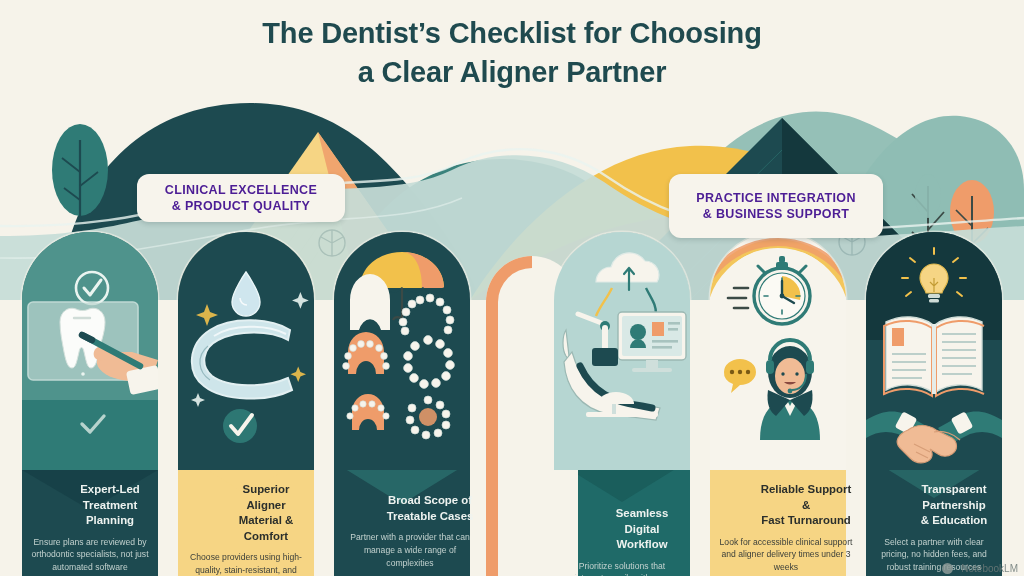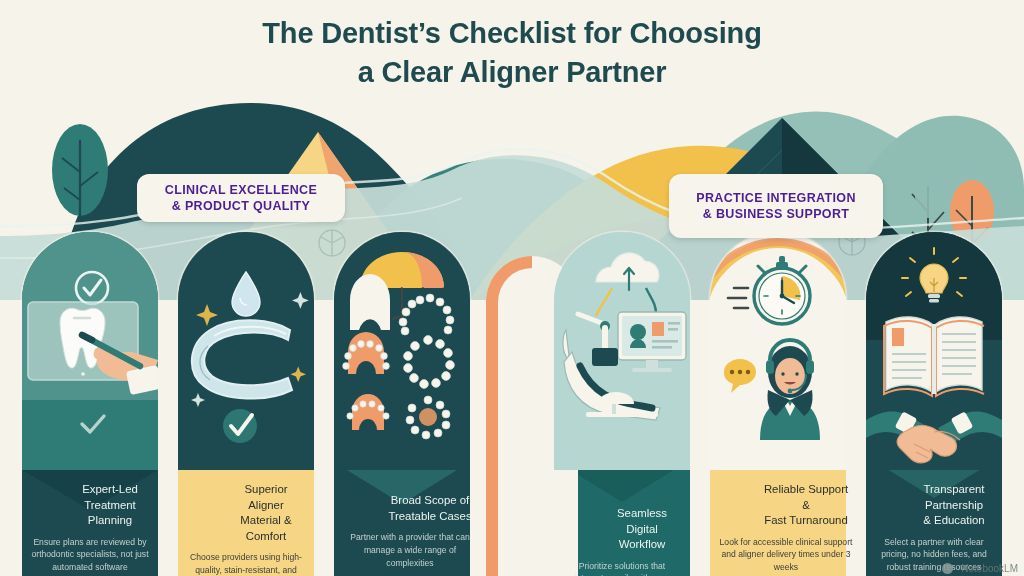--- a/index.html
+++ b/index.html
@@ -41,21 +41,21 @@
   #banner-left  { left:137px; top:174px; width:208px; height:48px; }
   #banner-right { left:669px; top:174px; width:214px; height:64px; }
 
   
   .col-text {
     position:absolute; z-index:38;
     display:flex; flex-direction:column; align-items:center;
     padding:0 9px; text-align:center; pointer-events:auto;
   }
   .col-title {
-    font-size:11.4px; font-weight:normal; line-height:1.36;
+    font-size:11.4px; font-weight:bold; line-height:1.36;
     margin-bottom:7px;
     margin-left:40px;
   }
   .col-desc { font-size:8.6px; line-height:1.5; }
   .dark .col-title { color:#eef3f0; }
   .dark .col-desc  { color:#c3d2cf; }
   .light .col-title { color:#2b2f2c; }
   .light .col-desc  { color:#3b3f3a; }
 
   .wm {

